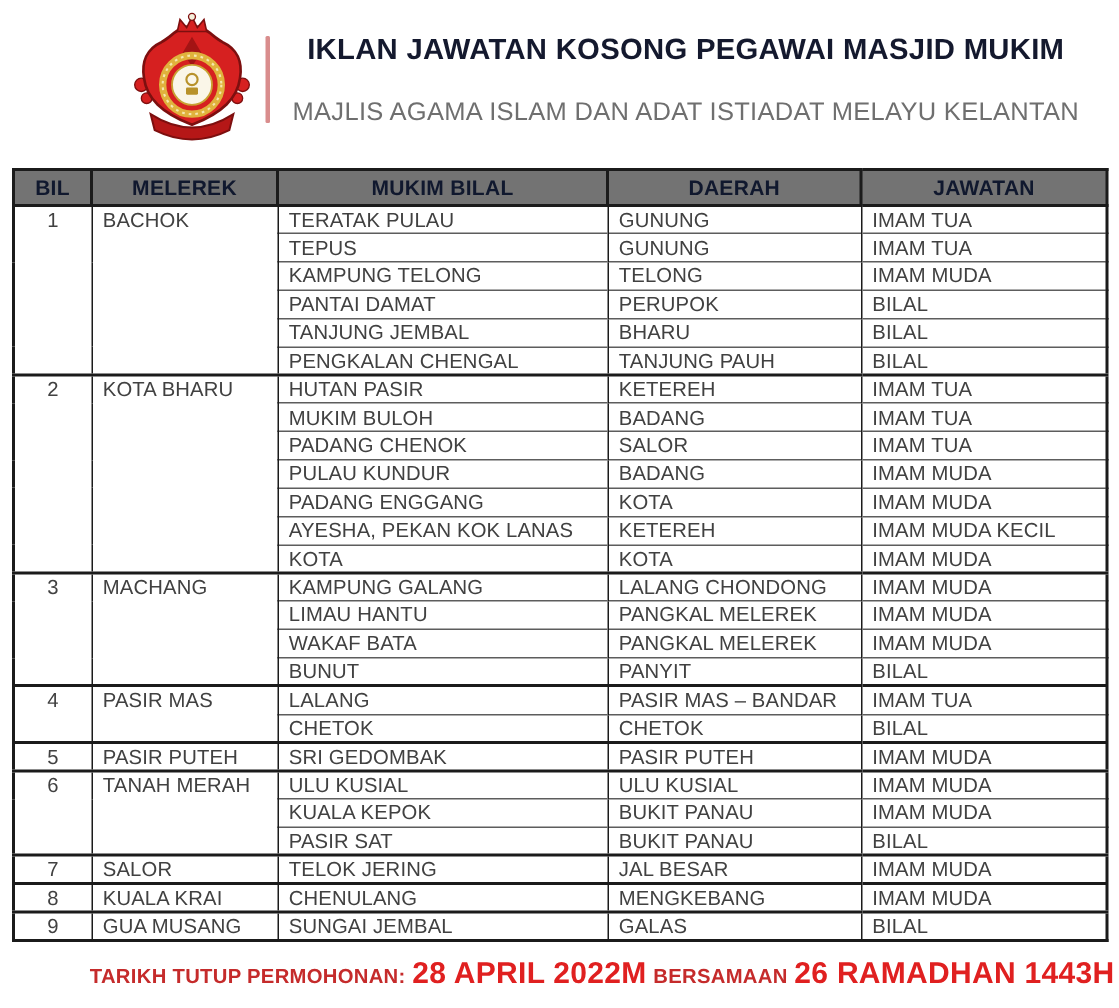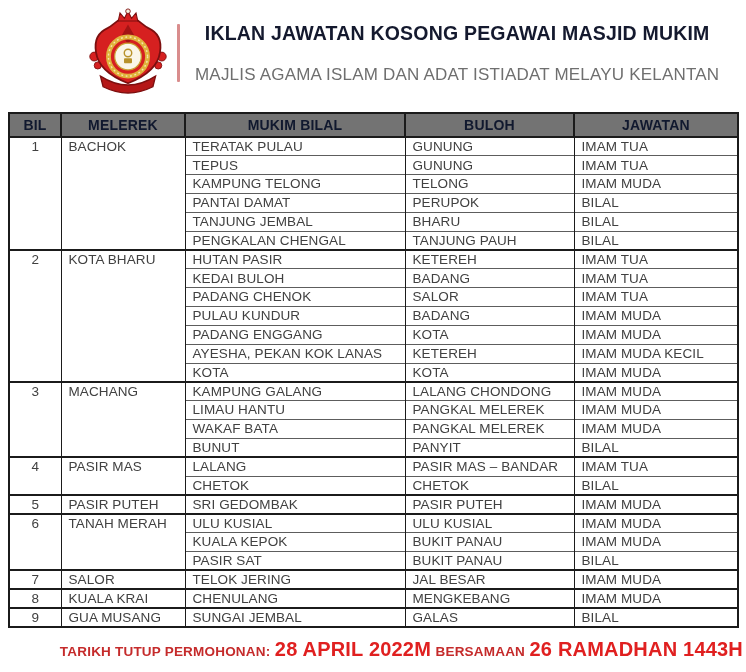--- a/index.html
+++ b/index.html
@@ -78,21 +78,21 @@
         <col class="c-jajahan">
         <col class="c-mukim">
         <col class="c-daerah">
         <col class="c-jawatan">
     </colgroup>
     <thead>
       <tr>
         <th>BIL</th>
         <th>MELEREK</th>
         <th>MUKIM BILAL</th>
-        <th>BULOH</th>
+        <th>DAERAH</th>
         <th>JAWATAN</th>
       </tr>
     </thead>
     <tbody id="table-body">
         <tr class="group-start">
           <td class="bil" rowspan="6">1</td>
           <td class="jajahan" rowspan="6">BACHOK</td>
           <td>TERATAK PULAU</td>
           <td>GUNUNG</td>
           <td>IMAM TUA</td>
@@ -123,21 +123,21 @@
           <td>BILAL</td>
         </tr>
         <tr class="group-start">
           <td class="bil" rowspan="7">2</td>
           <td class="jajahan" rowspan="7">KOTA BHARU</td>
           <td>HUTAN PASIR</td>
           <td>KETEREH</td>
           <td>IMAM TUA</td>
         </tr>
         <tr>
-          <td>KEDAI BULOH</td>
+          <td>MUKIM BULOH</td>
           <td>BADANG</td>
           <td>IMAM TUA</td>
         </tr>
         <tr>
           <td>PADANG CHENOK</td>
           <td>SALOR</td>
           <td>IMAM TUA</td>
         </tr>
         <tr>
           <td>PULAU KUNDUR</td>

